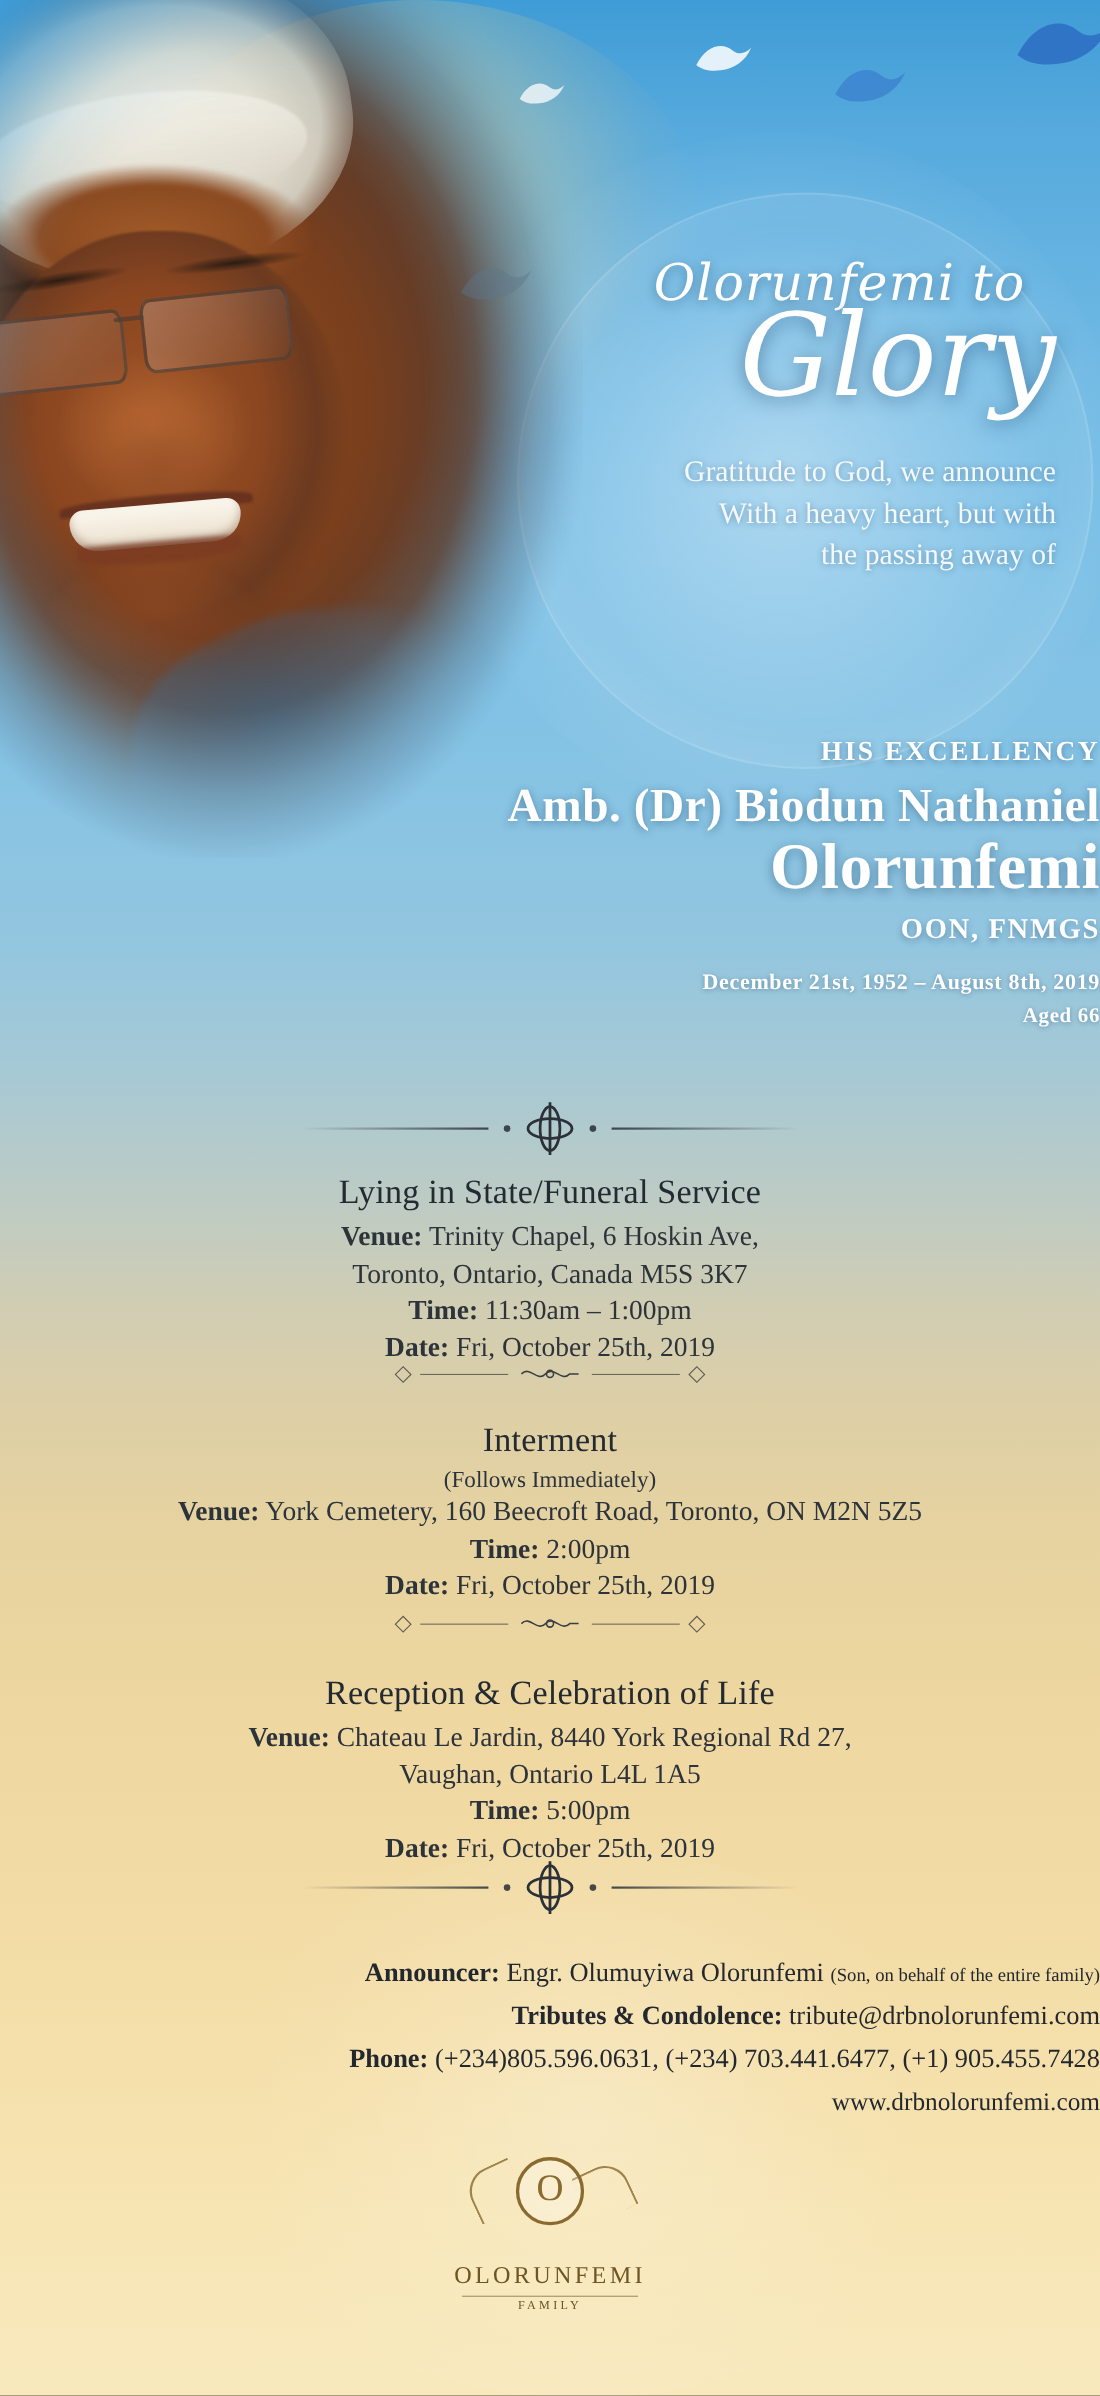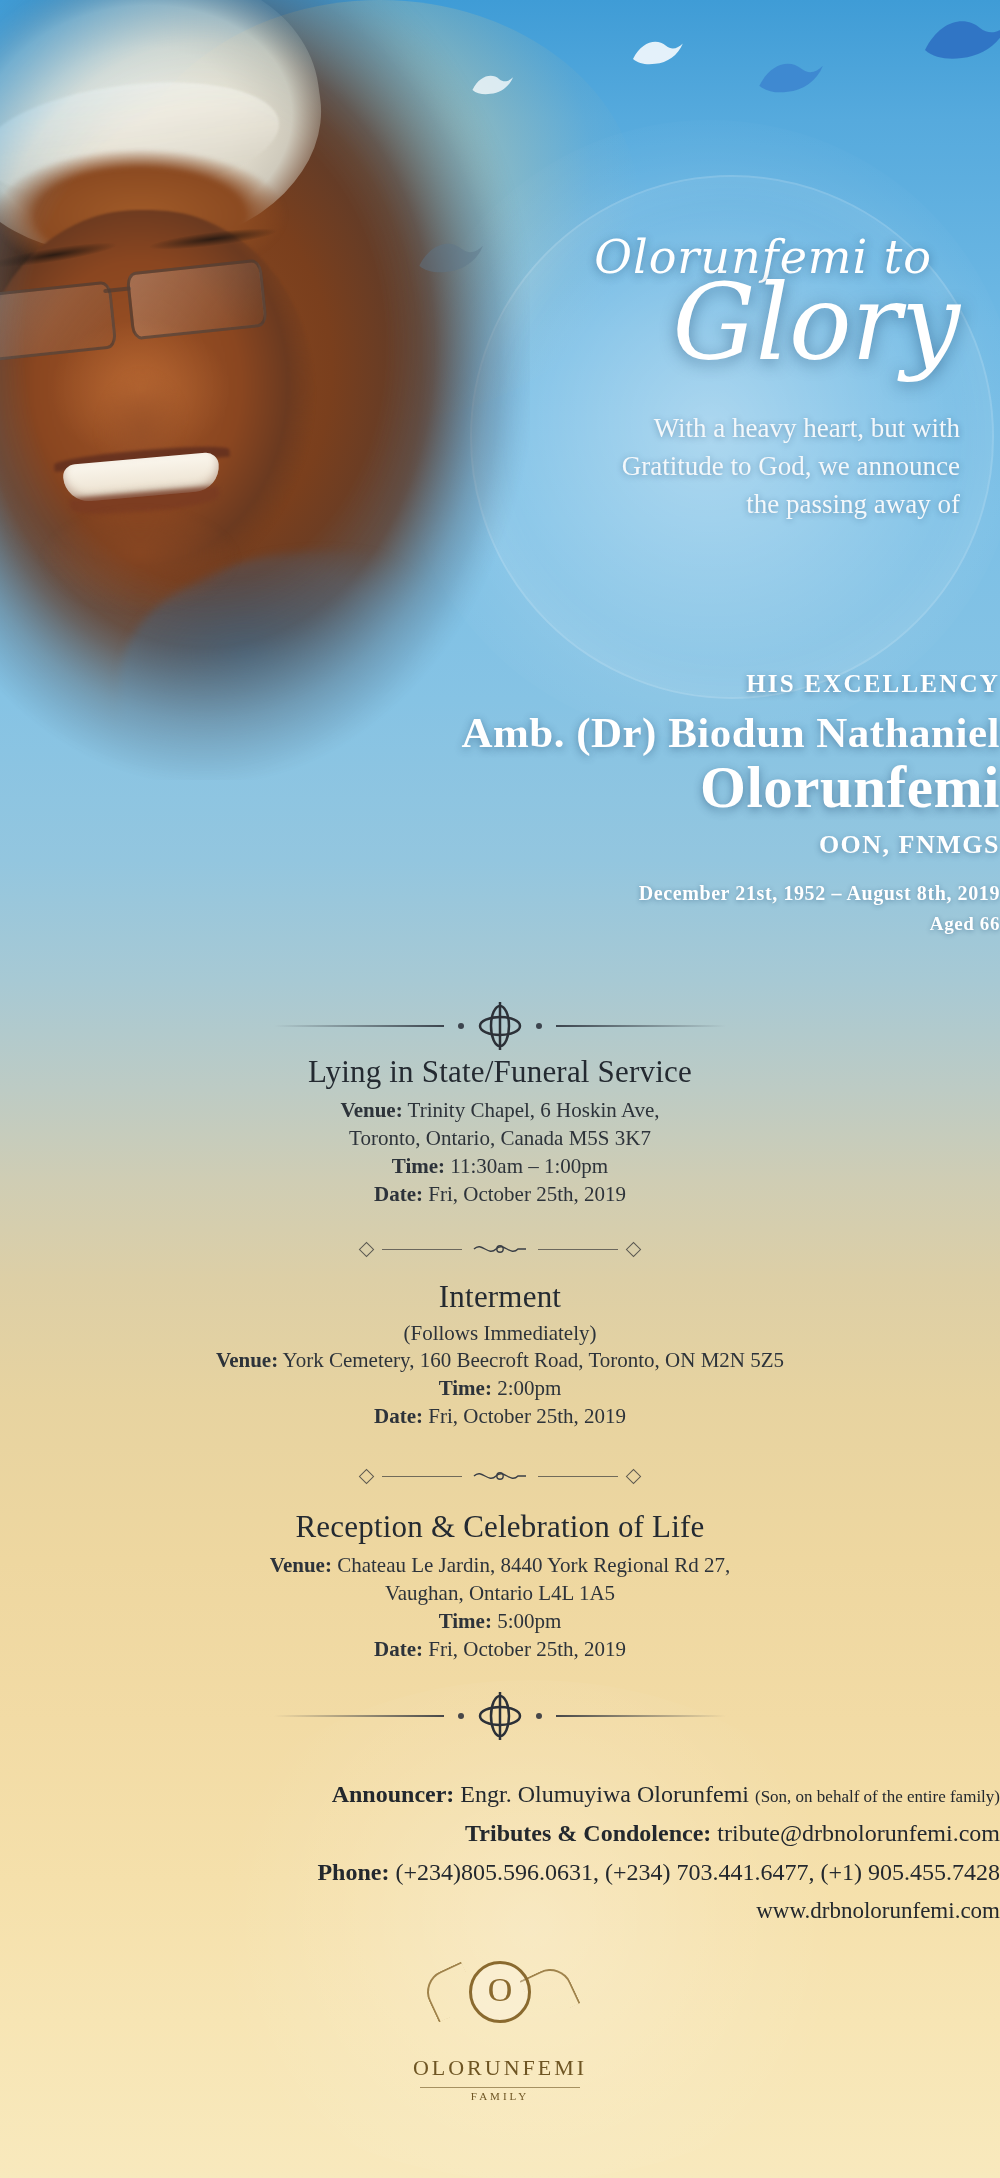--- a/index.html
+++ b/index.html
@@ -295,28 +295,28 @@
   .divider-small .dia {
     width:9px; height:9px; border:1px solid rgba(60,60,60,0.8); transform: rotate(45deg);
   }
 
   
   .section {
     position:absolute; left:0; right:0; text-align:center;
     color: #2a2f36;
   }
   .section h2 {
-    margin: 4px 0 6px 0;
+    margin: 16px 0 6px 0;
     font-size: 31px;
     font-weight: normal;
     color: #242a31;
     letter-spacing: 0.2px;
   }
   .section .ln {
-    font-size: 21px;
+    font-size: 25px;
     line-height: 1.34;
     color: #2d333a;
   }
   .section .ln b { font-weight: bold; }
   .section .follows { font-size: 21px; color:#2d333a; }
 
   
   .contact {
     position:absolute; left:0; right:0; text-align:right;
     color:#23282e;
@@ -413,22 +413,22 @@
     <path d="M5,40 C20,10 45,5 60,18 C70,26 80,22 88,14 C80,34 62,46 42,48 C28,50 14,48 5,40 Z" fill="#ffffff" opacity="0.75"></path>
   </svg>
   <svg class="dove" style="left:415px; top:235px;" width="70" height="46" viewBox="0 0 90 60">
     <path d="M5,40 C20,10 45,5 60,18 C70,26 80,22 88,14 C80,34 62,46 42,48 C28,50 14,48 5,40 Z" fill="#5e758a" opacity="0.45"></path>
   </svg>
 
   <div class="hero">
     <div class="script-1">Olorunfemi to</div>
     <div class="script-2">Glory</div>
     <div class="hero-sub">
+      <div>Gratitude to God, we announce</div>
       <div>With a heavy heart, but with</div>
-      <div>Gratitude to God, we announce</div>
       <div>the passing away of</div>
     </div>
   </div>
 
   <div class="name-block">
     <div class="excellency">HIS EXCELLENCY</div>
     <div class="name-1">Amb. (Dr) Biodun Nathaniel</div>
     <div class="name-2">Olorunfemi</div>
     <div class="honours">OON, FNMGS</div>
     <div class="dates">December 21st, 1952 – August 8th, 2019</div>

